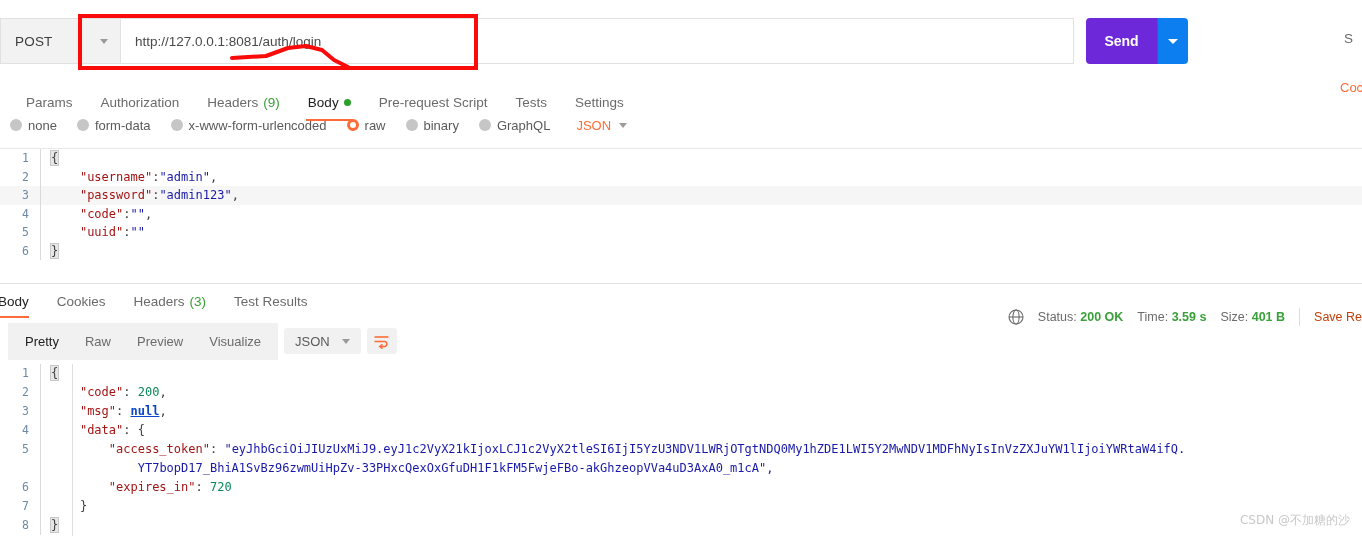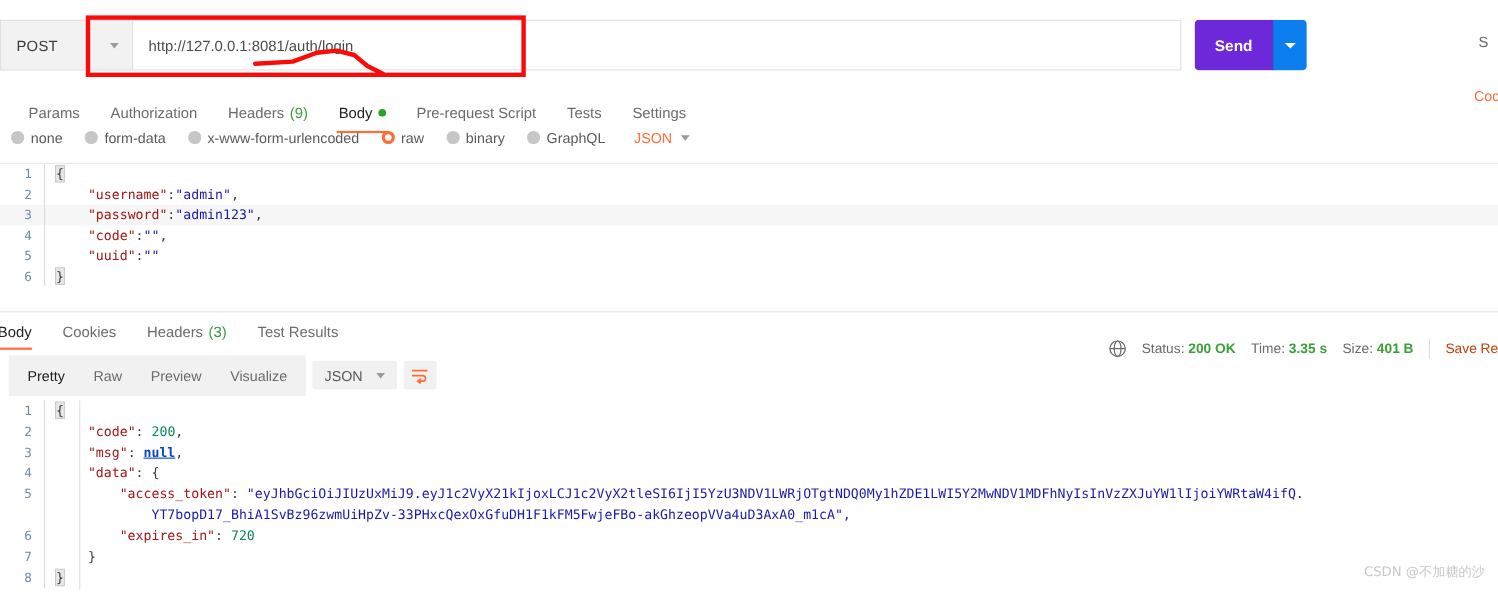--- a/index.html
+++ b/index.html
@@ -388,21 +388,21 @@
       <circle cx="8" cy="8" r="7" fill="none" stroke="#6b6b6b" stroke-width="1.1"></circle>
       <ellipse cx="8" cy="8" rx="3.1" ry="7" fill="none" stroke="#6b6b6b" stroke-width="1.1"></ellipse>
       <line x1="1" y1="8" x2="15" y2="8" stroke="#6b6b6b" stroke-width="1.1"></line>
     </svg>
     <span>
       <span>Status:</span>
       <span class="stat-val-green">200 OK</span>
     </span>
     <span>
       <span>Time:</span>
-      <span class="stat-val-green">3.35 s</span>
+      <span class="stat-val-green">3.59 s</span>
     </span>
     <span>
       <span>Size:</span>
       <span class="stat-val-green">401 B</span>
     </span>
     <span class="vbar"></span>
     <span class="save-resp">Save Re</span>
   </div>
 
   <div class="resp-toolbar">

